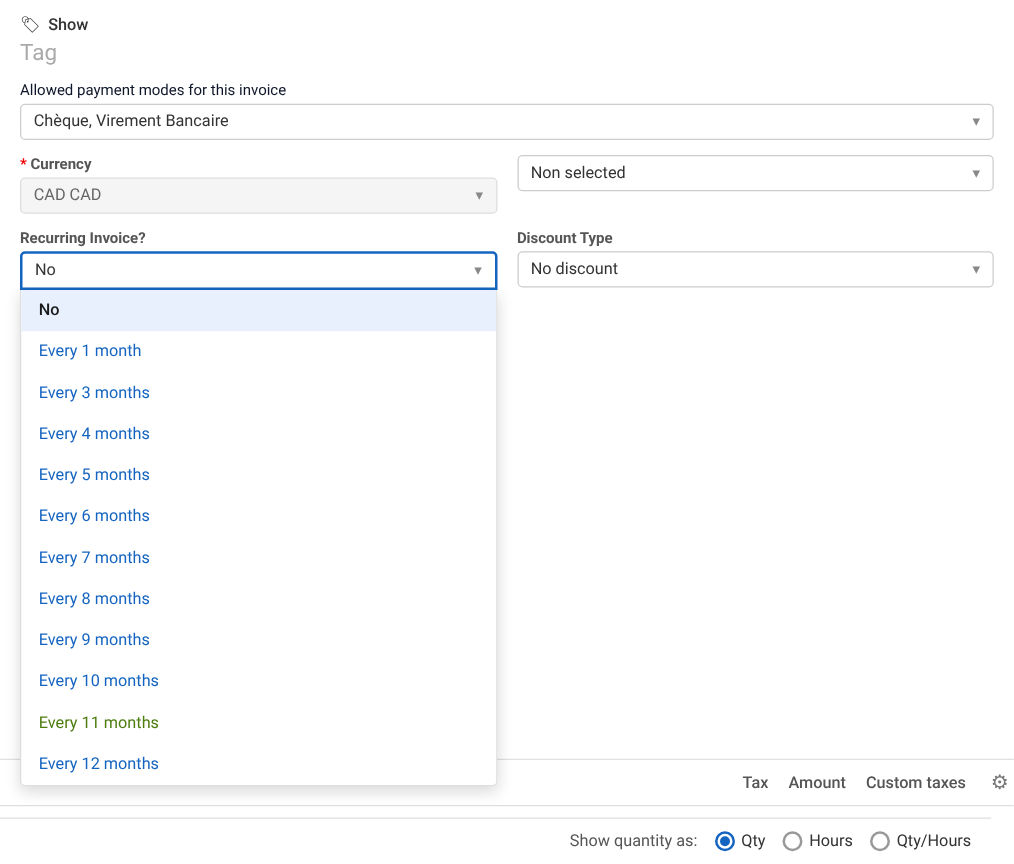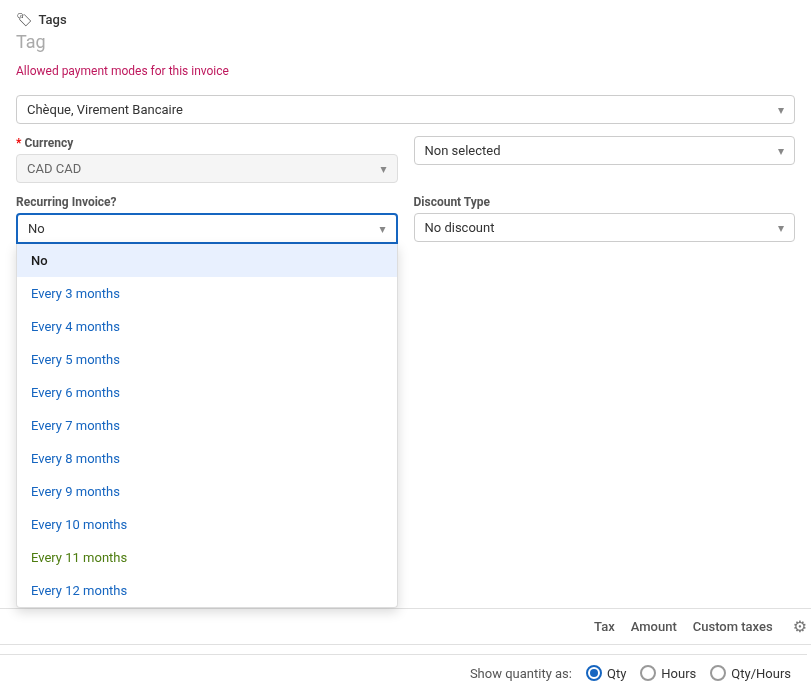--- a/index.html
+++ b/index.html
@@ -33,37 +33,37 @@
     }
     .tag-input {
       color: #aaa;
       font-size: 18px;
       cursor: pointer;
     }
 
     
     .section-label {
       font-size: 12px;
-      color: #be185d;
-      margin-bottom: 17px;
+      color: #0f172a;
+      margin-bottom: 4px;
     }
     .full-width-row {
       margin-bottom: 12px;
     }
 
     .select-field {
       width: 100%;
       border: 1px solid #ccc;
       border-radius: 4px;
       padding: 6px 10px;
       font-size: 13px;
       color: #333;
       background: #fff;
       display: flex;
-      align-items: flex-end;
+      align-items: flex-start;
       justify-content: space-between;
       cursor: pointer;
       position: relative;
       gap: 32px;
     }
     .select-field .chevron {
       color: #888;
       font-size: 12px;
     }
 
@@ -196,21 +196,21 @@
     }
   </style>
 </head>
 <body>
 
 <div class="page-container">
 
   <div class="tags-section">
     <div class="tags-title">
       <span>🏷</span>
-      <span>Tags</span>
+      <span>Show</span>
     </div>
     <div class="tag-input">
       <span>Tag</span>
     </div>
   </div>
 
   <div class="full-width-row">
     <div class="section-label">Allowed payment modes for this invoice</div>
     <div class="select-field">
       <span>Chèque, Virement Bancaire</span>
@@ -237,20 +237,21 @@
   <div class="two-col" style="align-items: flex-start;">
     <div class="field-group recurring-field">
       <div class="field-label">Recurring Invoice?</div>
       <div class="select-field recurring-select">
         <span>No</span>
         <span class="chevron">▾</span>
       </div>
 
       <div class="dropdown-menu">
       <div class="dropdown-item">No</div>
+          <div class="dropdown-item">Every 1 month</div>
           <div class="dropdown-item">Every 3 months</div>
           <div class="dropdown-item">Every 4 months</div>
           <div class="dropdown-item">Every 5 months</div>
           <div class="dropdown-item">Every 6 months</div>
           <div class="dropdown-item">Every 7 months</div>
           <div class="dropdown-item">Every 8 months</div>
           <div class="dropdown-item">Every 9 months</div>
           <div class="dropdown-item">Every 10 months</div>
           <div class="dropdown-item highlighted">Every 11 months</div>
           <div class="dropdown-item">Every 12 months</div>
@@ -267,21 +268,21 @@
 
 </div>
 
 <div style="position: absolute; bottom: 46px; left: 0; right: 0; border-top: 1px solid #e0e0e0; border-bottom: 1px solid #e0e0e0; display: flex; justify-content: flex-end; align-items: center; padding: 8px 0; gap: 16px;">
   <span style="font-size:13px;color:#555;font-weight:500;">Tax</span>
   <span style="font-size:13px;color:#555;font-weight:500;">Amount</span>
   <span style="font-size:13px;color:#555;font-weight:500;">Custom taxes</span>
   <button class="gear-btn">⚙</button>
 </div>
 
-<div style="position: absolute; bottom: 0; left: 0; right: 4px; border-top: 1px solid #e0e0e0; padding: 10px 16px; display: flex; justify-content: flex-end; align-items: center; gap: 14px; margin-top: 48px;">
+<div style="position: absolute; bottom: 0; left: 0; right: 18px; border-top: 1px solid #e0e0e0; padding: 10px 16px; display: flex; justify-content: flex-end; align-items: center; gap: 14px; margin-top: 48px;">
   <span class="show-qty-label">Show quantity as:</span>
   <div class="radio-group">
   <label class="radio-option">
         <div class="radio-circle checked"></div>
         <span>Qty</span>
       </label>
       <label class="radio-option">
         <div class="radio-circle unchecked"></div>
         <span>Hours</span>
       </label>

